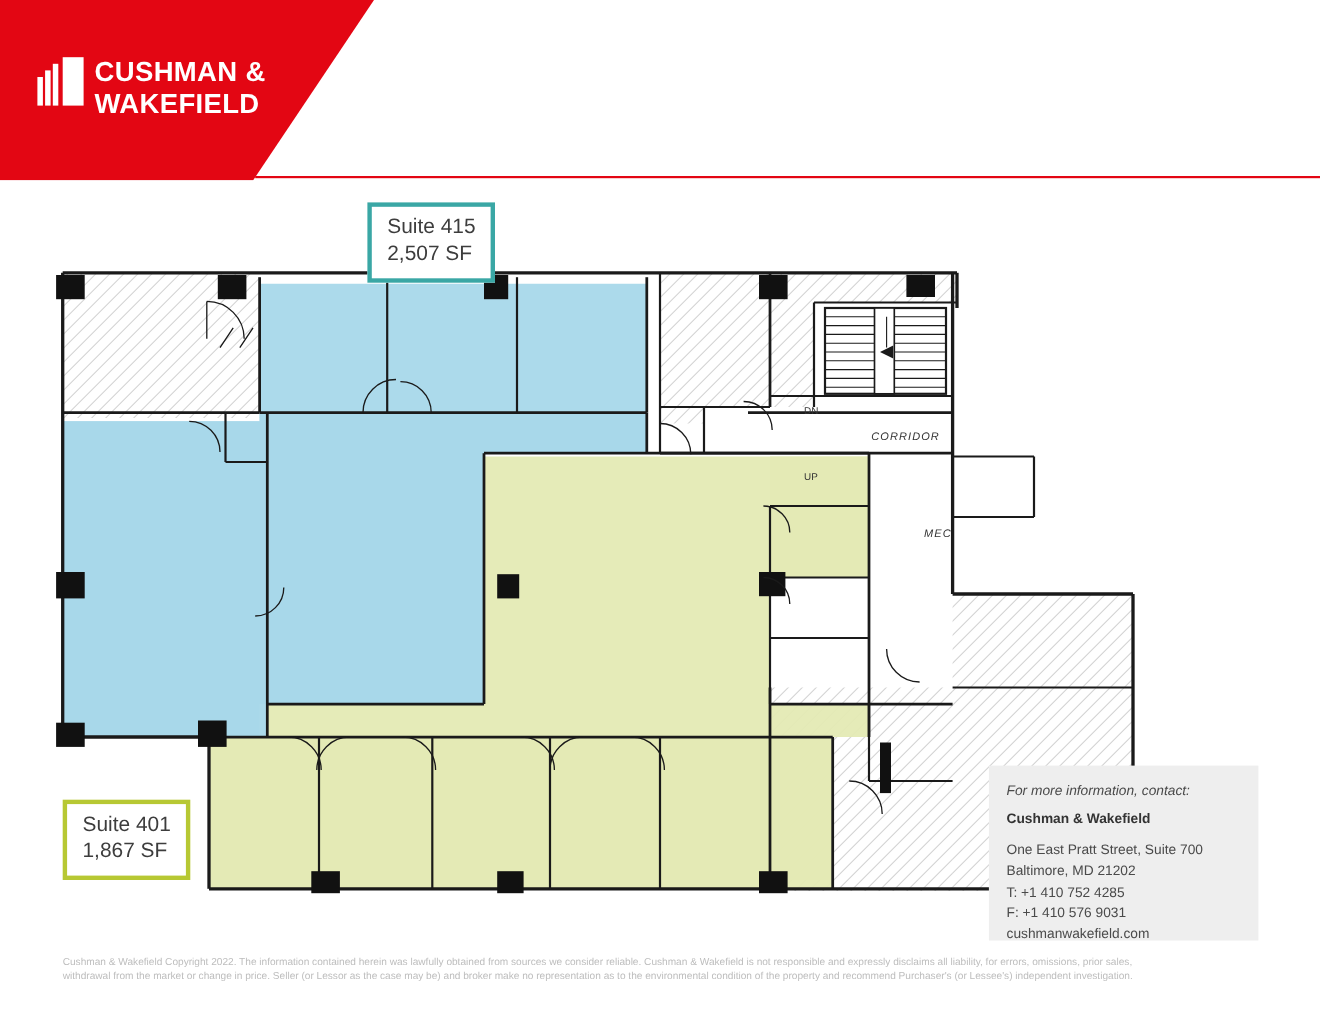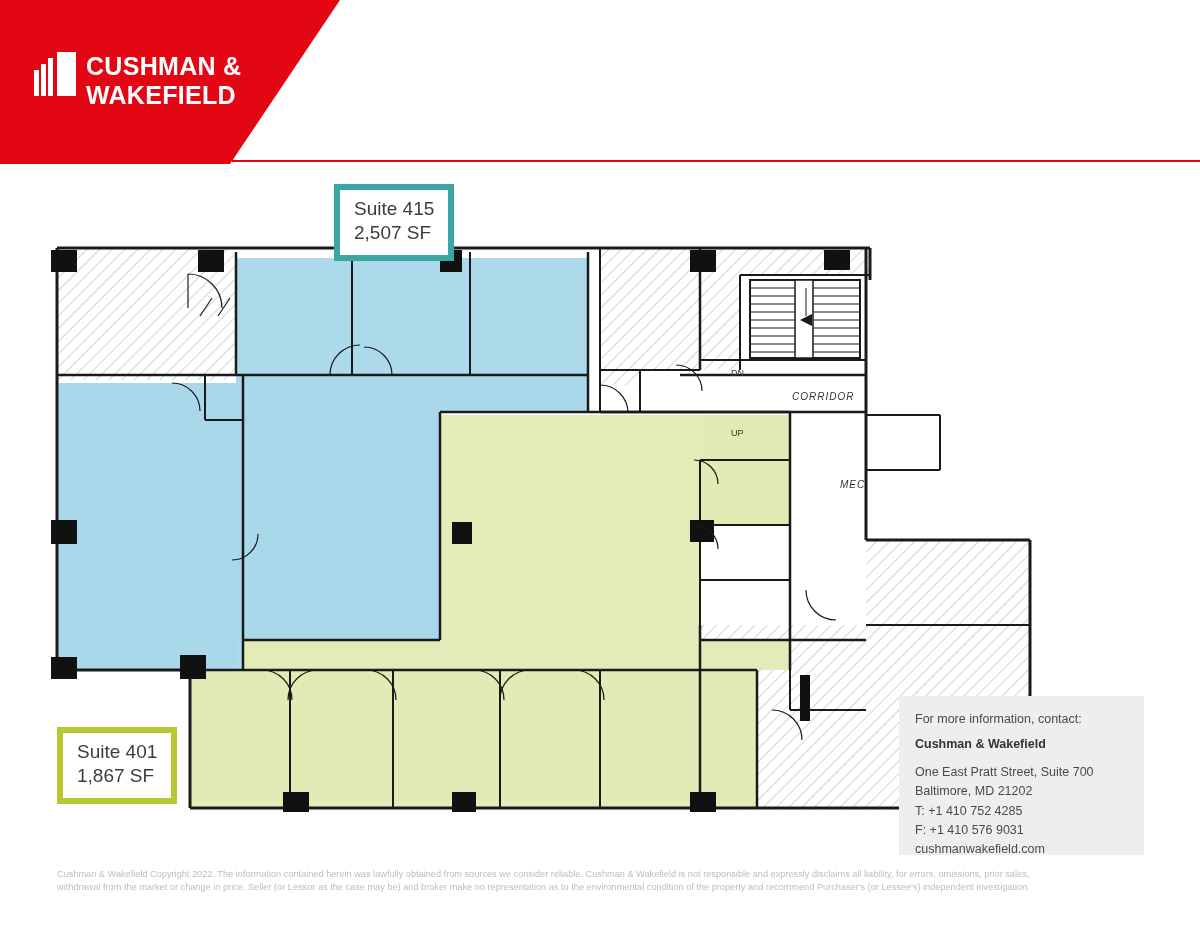--- a/index.html
+++ b/index.html
@@ -94,21 +94,21 @@
     left: 0;
     width: 1104px;
     height: 690px;
   }
   .plan-svg { display: block; }
 
   
   .callout {
     position: absolute;
     background: #ffffff;
-    border: 6px solid #0369a1;
+    border: 4px solid #0369a1;
     padding: 7px 14px 9px 14px;
     line-height: 1.28;
     font-size: 19px;
     color: #3d3d3d;
   }
   .callout.c415 { left: 334px; top: 184px; border-color: #3aa7a5; }
   .callout.c401 { left: 57px; top: 727px; border-color: #b7c833; }
 
   
   .contact {
@@ -116,21 +116,21 @@
     left: 899px;
     top: 696px;
     width: 245px;
     height: 159px;
     background: #eeeeee;
     padding: 14px 16px;
     color: #4a4a4a;
     font-size: 12.5px;
     line-height: 1.55;
   }
-  .contact .c-lead { margin-bottom: 6px; }
+  .contact .c-lead { margin-bottom: 6px; font-style: italic; }
   .contact .c-name { font-weight: bold; margin-bottom: 8px; color: #333; }
   .contact .c-line { }
 
   
   .disclaimer {
     position: absolute;
     left: 57px;
     top: 868px;
     width: 1090px;
     font-size: 9.2px;

